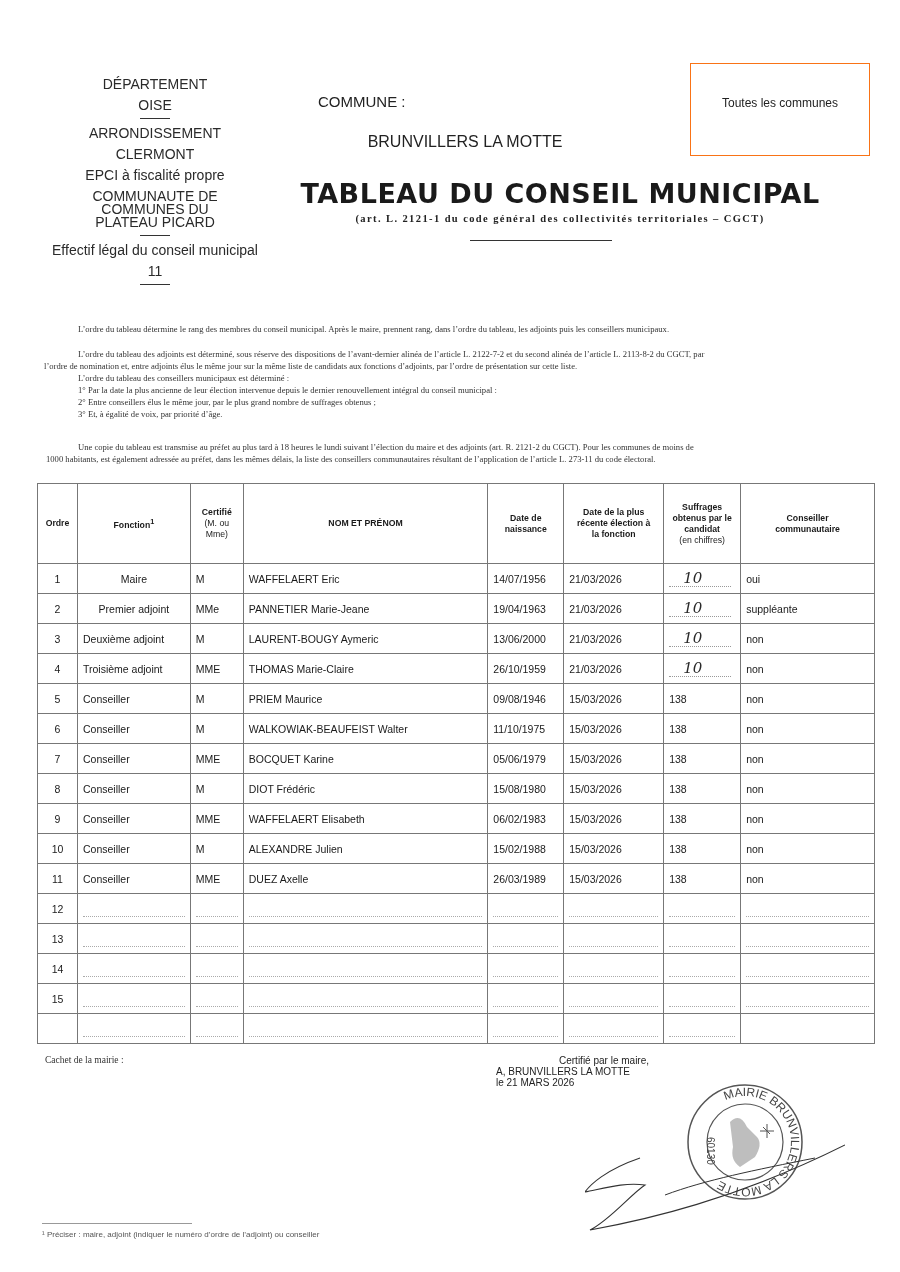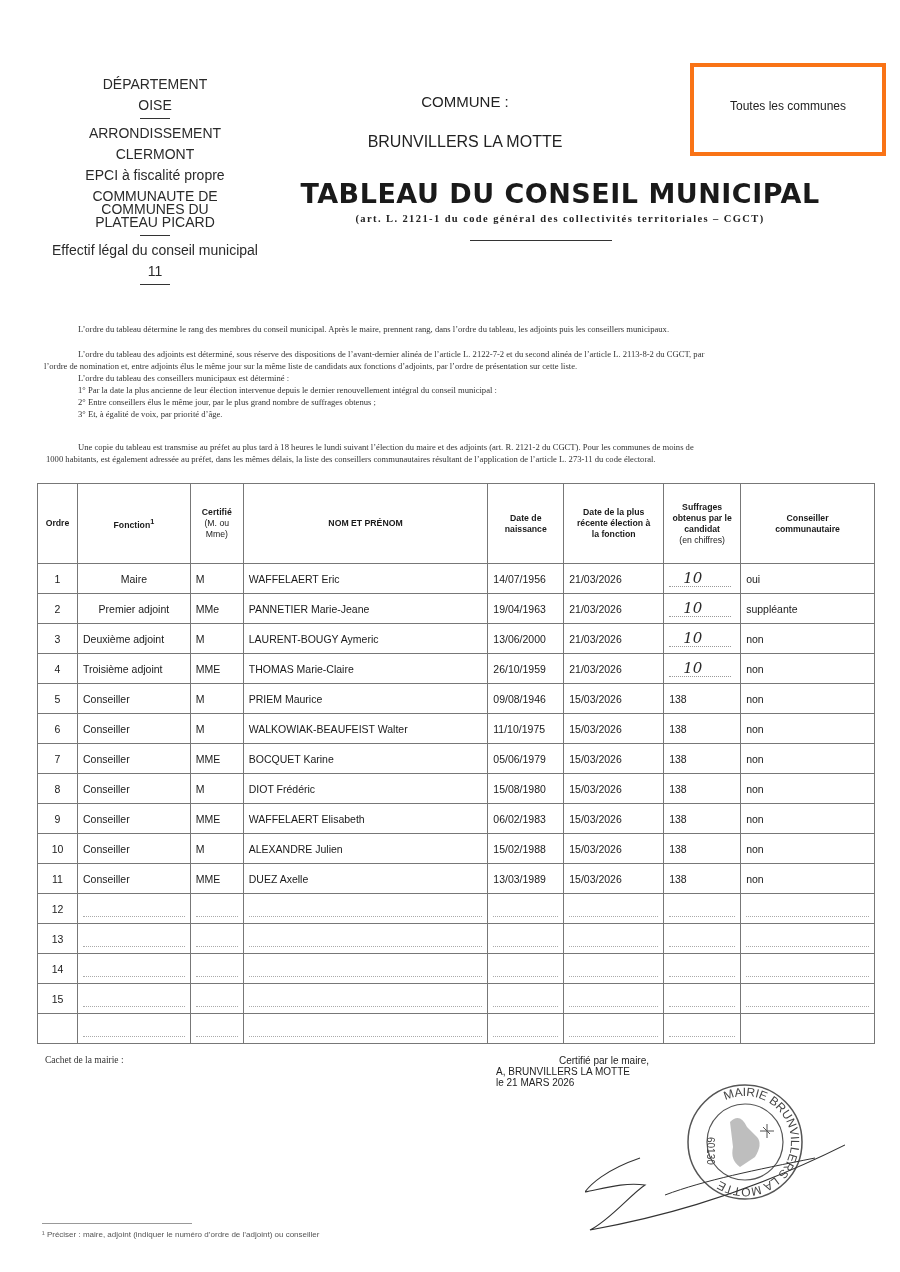--- a/index.html
+++ b/index.html
@@ -4,24 +4,24 @@
   <style>
     * { box-sizing: border-box; margin: 0; padding: 0; }
     html, body { width: 900px; height: 1272px; background: #ffffff; }
     body { position: relative; font-family: "Liberation Sans", sans-serif; color: #1a1a1a; overflow: hidden; }
 
     .left-block { position: absolute; left: 50px; top: 78px; width: 210px; text-align: center; font-size: 14px; color: #2a2a2a; }
     .left-block .line { line-height: 13px; }
     .left-block .sep { width: 30px; height: 1px; background: #333; margin: 6px auto 8px auto; }
     .gap8 { height: 8px; }
 
-    .commune-label { position: absolute; left: 330px; top: 93px; width: 270px; text-align: center; font-size: 15px; color: #222; }
+    .commune-label { position: absolute; left: 318px; top: 93px; width: 270px; text-align: left; font-size: 15px; color: #222; }
     .commune-name { position: absolute; left: 330px; top: 133px; width: 270px; text-align: center; font-size: 16px; color: #222; }
 
-    .box { position: absolute; left: 690px; top: 63px; width: 196px; height: 93px; border: 4px solid #f97316; padding-left: 22px; }
+    .box { position: absolute; left: 690px; top: 63px; width: 180px; height: 93px; border: 1px solid #f97316; padding-left: 22px; }
     .box span { position: absolute; left: 0; right: 0; top: 32px; text-align: center; font-size: 12px; color: #222; }
 
     .main-title { position: absolute; left: 280px; top: 178px; width: 560px; text-align: center; font-family: "DejaVu Sans", sans-serif; font-weight: bold; font-size: 27px; letter-spacing: 0.5px; color: #1a1a1a; }
     .subtitle { position: absolute; left: 280px; top: 213px; width: 560px; text-align: center; font-family: "Liberation Serif", serif; font-weight: bold; font-size: 10.5px; letter-spacing: 1.4px; color: #222; }
     .title-rule { position: absolute; left: 470px; top: 240px; width: 142px; height: 1px; background: #333; }
 
     .text { position: absolute; font-family: "Liberation Serif", serif; font-size: 8.6px; color: #333; line-height: 11.5px; }
 
     table.council { position: absolute; left: 37px; top: 483px; width: 838px; border-collapse: collapse; font-size: 10.5px; color: #1a1a1a; }
     table.council th, table.council td { border: 1px solid #777; vertical-align: middle; }
@@ -209,21 +209,21 @@
       <td>15/02/1988</td>
       <td>15/03/2026</td>
       <td>138</td>
       <td>non</td>
     </tr>
     <tr>
       <td class="c">11</td>
       <td>Conseiller</td>
       <td>MME</td>
       <td>DUEZ Axelle</td>
-      <td>13/03/1989</td>
+      <td>26/03/1989</td>
       <td>15/03/2026</td>
       <td>138</td>
       <td>non</td>
     </tr>
 
     <tr class="blank-row">
       <td class="c">12</td>
       <td>
           <span class="dots"></span>
         </td>

